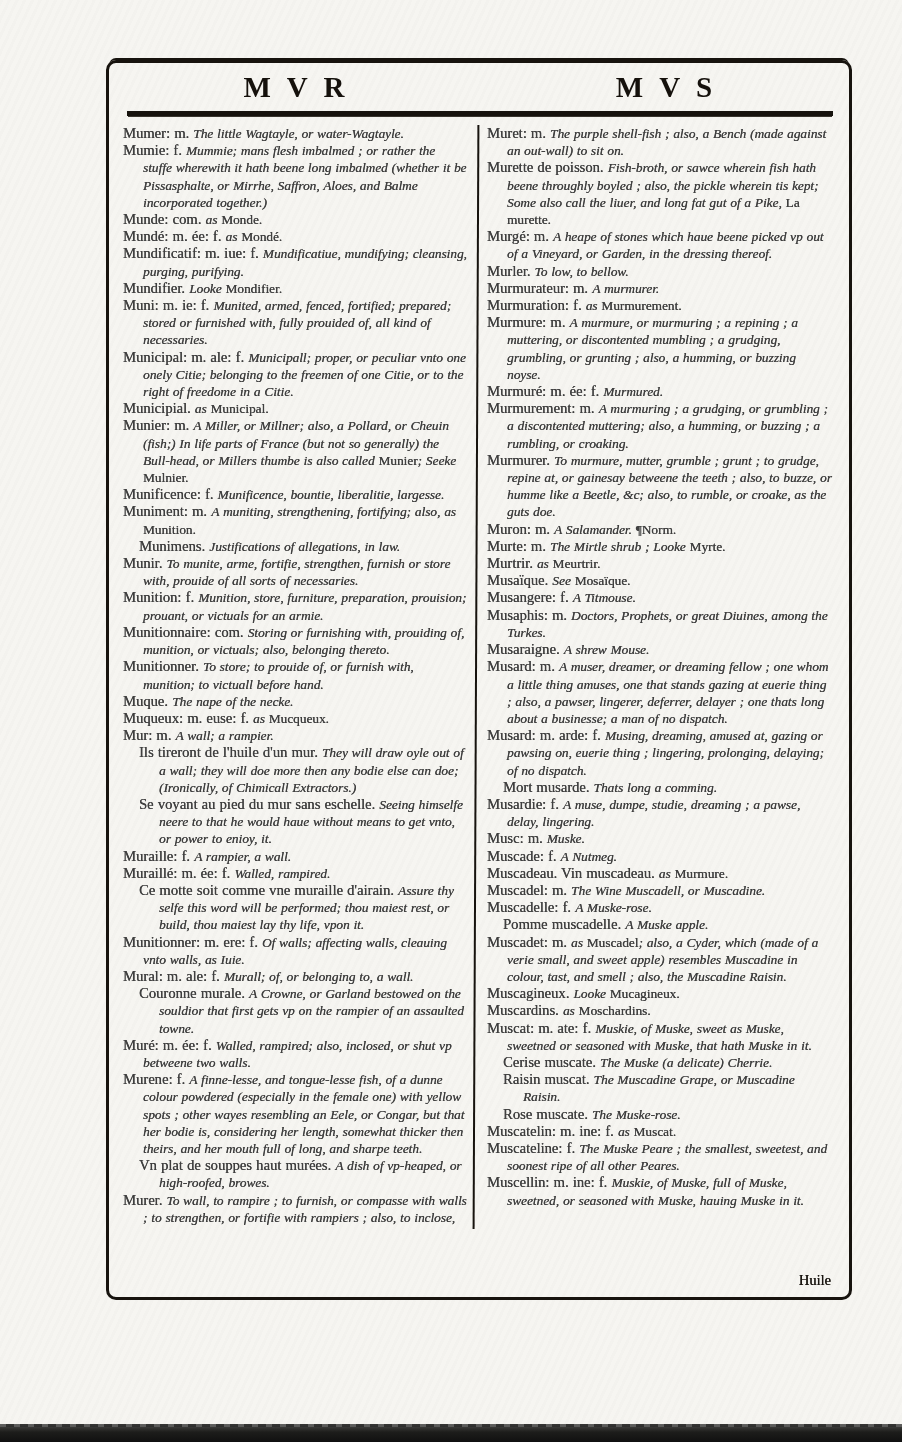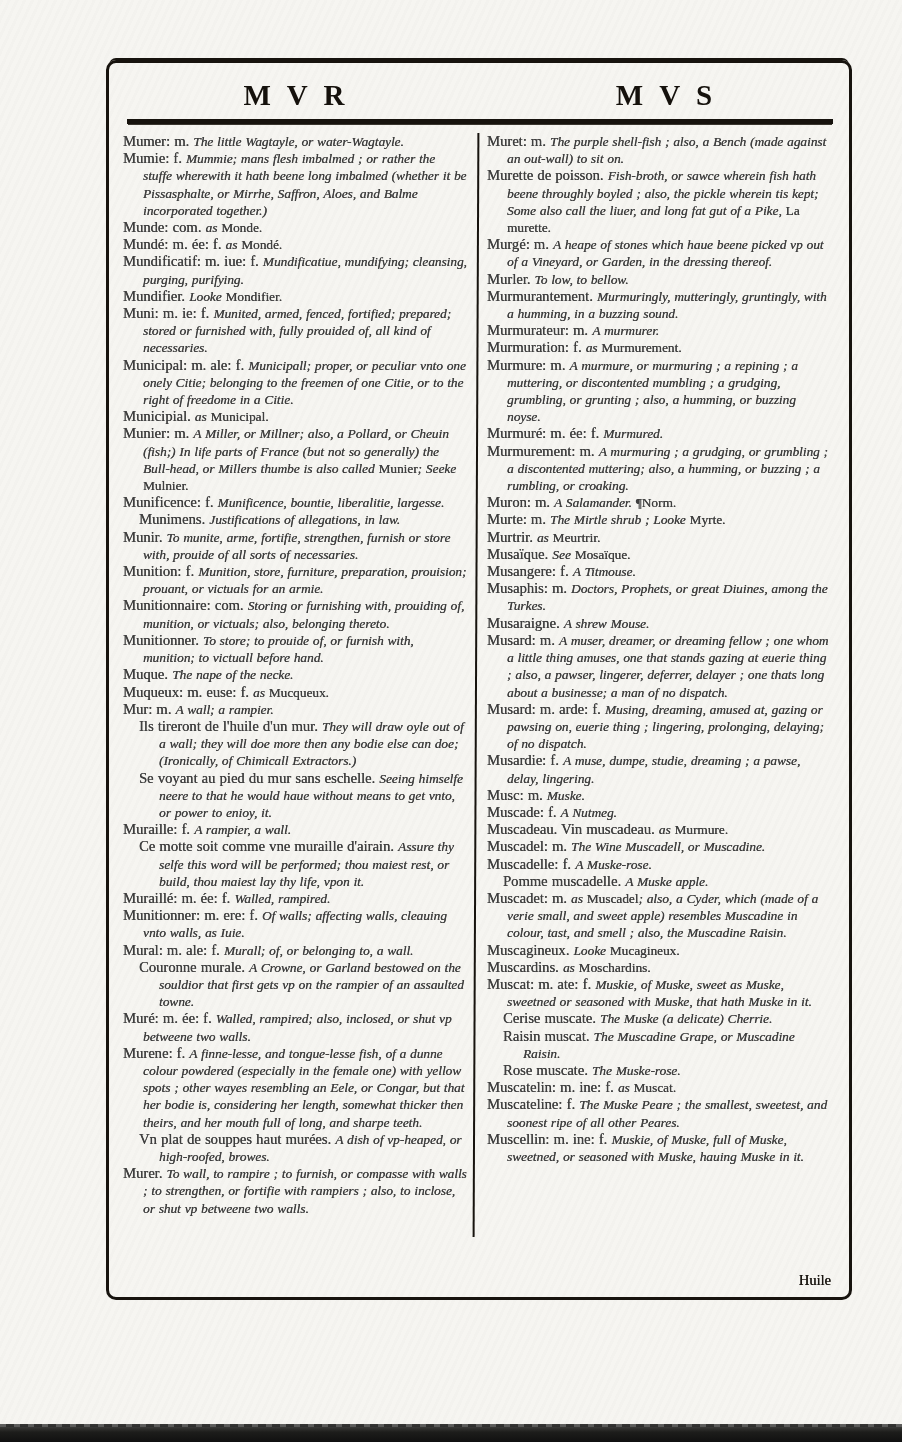--- a/index.html
+++ b/index.html
@@ -21,21 +21,21 @@
     left:106px;top:60px;
     width:746px;height:1240px;
     border:3px solid #17130e;
     border-radius:10px;
     box-shadow:0 -5px 0 -3px #17130e;
     background:transparent;
     box-sizing:border-box;
   }
   .headers{
     display:flex;
-    padding-top:16px;
+    padding-top:8px;
   }
   .col-header{
     flex:1;
     text-align:center;
     font-size:29px;
     font-weight:bold;
     letter-spacing:0.55em;
     color:#15110c;
     text-indent:0.55em; 
   }
@@ -114,62 +114,64 @@
         <div class="entry"><span class="seg-r">Mumie: f. </span><span class="seg-i">Mummie; mans flesh imbalmed ; or rather the stuffe wherewith it hath beene long imbalmed (whether it be Pissasphalte, or Mirrhe, Saffron, Aloes, and Balme incorporated together.)</span></div>
         <div class="entry"><span class="seg-r">Munde: com. </span><span class="seg-i">as </span><span class="seg-r">Monde.</span></div>
         <div class="entry"><span class="seg-r">Mundé: m. ée: f. </span><span class="seg-i">as </span><span class="seg-r">Mondé.</span></div>
         <div class="entry"><span class="seg-r">Mundificatif: m. iue: f. </span><span class="seg-i">Mundificatiue, mundifying; cleansing, purging, purifying.</span></div>
         <div class="entry"><span class="seg-r">Mundifier. </span><span class="seg-i">Looke </span><span class="seg-r">Mondifier.</span></div>
         <div class="entry"><span class="seg-r">Muni: m. ie: f. </span><span class="seg-i">Munited, armed, fenced, fortified; prepared; stored or furnished with, fully prouided of, all kind of necessaries.</span></div>
         <div class="entry"><span class="seg-r">Municipal: m. ale: f. </span><span class="seg-i">Municipall; proper, or peculiar vnto one onely Citie; belonging to the freemen of one Citie, or to the right of freedome in a Citie.</span></div>
         <div class="entry"><span class="seg-r">Municipial. </span><span class="seg-i">as </span><span class="seg-r">Municipal.</span></div>
         <div class="entry"><span class="seg-r">Munier: m. </span><span class="seg-i">A Miller, or Millner; also, a Pollard, or Cheuin (fish;) In life parts of France (but not so generally) the Bull-head, or Millers thumbe is also called </span><span class="seg-r">Munier</span><span class="seg-i">; Seeke </span><span class="seg-r">Mulnier.</span></div>
         <div class="entry"><span class="seg-r">Munificence: f. </span><span class="seg-i">Munificence, bountie, liberalitie, largesse.</span></div>
+        <div class="entry"><span class="seg-r">Muniment: m. </span><span class="seg-i">A muniting, strengthening, fortifying; also, as </span><span class="seg-r">Munition.</span></div>
         <div class="entry sub"><span class="seg-r">Munimens. </span><span class="seg-i">Justifications of allegations, in law.</span></div>
         <div class="entry"><span class="seg-r">Munir. </span><span class="seg-i">To munite, arme, fortifie, strengthen, furnish or store with, prouide of all sorts of necessaries.</span></div>
         <div class="entry"><span class="seg-r">Munition: f. </span><span class="seg-i">Munition, store, furniture, preparation, prouision; prouant, or victuals for an armie.</span></div>
         <div class="entry"><span class="seg-r">Munitionnaire: com. </span><span class="seg-i">Storing or furnishing with, prouiding of, munition, or victuals; also, belonging thereto.</span></div>
         <div class="entry"><span class="seg-r">Munitionner. </span><span class="seg-i">To store; to prouide of, or furnish with, munition; to victuall before hand.</span></div>
         <div class="entry"><span class="seg-r">Muque. </span><span class="seg-i">The nape of the necke.</span></div>
         <div class="entry"><span class="seg-r">Muqueux: m. euse: f. </span><span class="seg-i">as </span><span class="seg-r">Mucqueux.</span></div>
         <div class="entry"><span class="seg-r">Mur: m. </span><span class="seg-i">A wall; a rampier.</span></div>
         <div class="entry sub"><span class="seg-r">Ils tireront de l'huile d'un mur. </span><span class="seg-i">They will draw oyle out of a wall; they will doe more then any bodie else can doe; (Ironically, of Chimicall Extractors.)</span></div>
         <div class="entry sub"><span class="seg-r">Se voyant au pied du mur sans eschelle. </span><span class="seg-i">Seeing himselfe neere to that he would haue without means to get vnto, or power to enioy, it.</span></div>
         <div class="entry"><span class="seg-r">Muraille: f. </span><span class="seg-i">A rampier, a wall.</span></div>
+        <div class="entry"><span class="seg-r">Muraillé: m. ée: f. </span><span class="seg-i">Walled, rampired.</span></div>
         <div class="entry sub"><span class="seg-r">Ce motte soit comme vne muraille d'airain. </span><span class="seg-i">Assure thy selfe this word will be performed; thou maiest rest, or build, thou maiest lay thy life, vpon it.</span></div>
-        <div class="entry"><span class="seg-r">Muraillé: m. ée: f. </span><span class="seg-i">Walled, rampired.</span></div>
         <div class="entry"><span class="seg-r">Munitionner: m. ere: f. </span><span class="seg-i">Of walls; affecting walls, cleauing vnto walls, as Iuie.</span></div>
         <div class="entry"><span class="seg-r">Mural: m. ale: f. </span><span class="seg-i">Murall; of, or belonging to, a wall.</span></div>
         <div class="entry sub"><span class="seg-r">Couronne murale. </span><span class="seg-i">A Crowne, or Garland bestowed on the souldior that first gets vp on the rampier of an assaulted towne.</span></div>
         <div class="entry"><span class="seg-r">Muré: m. ée: f. </span><span class="seg-i">Walled, rampired; also, inclosed, or shut vp betweene two walls.</span></div>
         <div class="entry"><span class="seg-r">Murene: f. </span><span class="seg-i">A finne-lesse, and tongue-lesse fish, of a dunne colour powdered (especially in the female one) with yellow spots ; other wayes resembling an Eele, or Congar, but that her bodie is, considering her length, somewhat thicker then theirs, and her mouth full of long, and sharpe teeth.</span></div>
         <div class="entry sub"><span class="seg-r">Vn plat de souppes haut murées. </span><span class="seg-i">A dish of vp-heaped, or high-roofed, browes.</span></div>
         <div class="entry"><span class="seg-r">Murer. </span><span class="seg-i">To wall, to rampire ; to furnish, or compasse with walls ; to strengthen, or fortifie with rampiers ; also, to inclose, or shut vp betweene two walls.</span></div>
       </div>
     <div class="column-divider"></div>
     <div class="col col-right" id="col-right">
         <div class="entry"><span class="seg-r">Muret: m. </span><span class="seg-i">The purple shell-fish ; also, a Bench (made against an out-wall) to sit on.</span></div>
         <div class="entry"><span class="seg-r">Murette de poisson. </span><span class="seg-i">Fish-broth, or sawce wherein fish hath beene throughly boyled ; also, the pickle wherein tis kept; Some also call the liuer, and long fat gut of a Pike, </span><span class="seg-r">La murette.</span></div>
         <div class="entry"><span class="seg-r">Murgé: m. </span><span class="seg-i">A heape of stones which haue beene picked vp out of a Vineyard, or Garden, in the dressing thereof.</span></div>
         <div class="entry"><span class="seg-r">Murler. </span><span class="seg-i">To low, to bellow.</span></div>
-        <div class="entry"><span class="seg-r">Murmurantement. </span><span class="seg-i">Murmuringly, mutteringly, gruntingly, with a humming, in a buzzing sound.</span></div>
         <div class="entry"><span class="seg-r">Murmurateur: m. </span><span class="seg-i">A murmurer.</span></div>
         <div class="entry"><span class="seg-r">Murmuration: f. </span><span class="seg-i">as </span><span class="seg-r">Murmurement.</span></div>
         <div class="entry"><span class="seg-r">Murmure: m. </span><span class="seg-i">A murmure, or murmuring ; a repining ; a muttering, or discontented mumbling ; a grudging, grumbling, or grunting ; also, a humming, or buzzing noyse.</span></div>
         <div class="entry"><span class="seg-r">Murmuré: m. ée: f. </span><span class="seg-i">Murmured.</span></div>
         <div class="entry"><span class="seg-r">Murmurement: m. </span><span class="seg-i">A murmuring ; a grudging, or grumbling ; a discontented muttering; also, a humming, or buzzing ; a rumbling, or croaking.</span></div>
+        <div class="entry"><span class="seg-r">Murmurer. </span><span class="seg-i">To murmure, mutter, grumble ; grunt ; to grudge, repine at, or gainesay betweene the teeth ; also, to buzze, or humme like a Beetle, &amp;c; also, to rumble, or croake, as the guts doe.</span></div>
         <div class="entry"><span class="seg-r">Muron: m. </span><span class="seg-i">A Salamander. </span><span class="seg-r">¶Norm.</span></div>
         <div class="entry"><span class="seg-r">Murte: m. </span><span class="seg-i">The Mirtle shrub ; Looke </span><span class="seg-r">Myrte.</span></div>
         <div class="entry"><span class="seg-r">Murtrir. </span><span class="seg-i">as </span><span class="seg-r">Meurtrir.</span></div>
         <div class="entry"><span class="seg-r">Musaïque. </span><span class="seg-i">See </span><span class="seg-r">Mosaïque.</span></div>
         <div class="entry"><span class="seg-r">Musangere: f. </span><span class="seg-i">A Titmouse.</span></div>
         <div class="entry"><span class="seg-r">Musaphis: m. </span><span class="seg-i">Doctors, Prophets, or great Diuines, among the Turkes.</span></div>
         <div class="entry"><span class="seg-r">Musaraigne. </span><span class="seg-i">A shrew Mouse.</span></div>
         <div class="entry"><span class="seg-r">Musard: m. </span><span class="seg-i">A muser, dreamer, or dreaming fellow ; one whom a little thing amuses, one that stands gazing at euerie thing ; also, a pawser, lingerer, deferrer, delayer ; one thats long about a businesse; a man of no dispatch.</span></div>
         <div class="entry"><span class="seg-r">Musard: m. arde: f. </span><span class="seg-i">Musing, dreaming, amused at, gazing or pawsing on, euerie thing ; lingering, prolonging, delaying; of no dispatch.</span></div>
+        <div class="entry sub"><span class="seg-r">Mort musarde. </span><span class="seg-i">Thats long a comming.</span></div>
         <div class="entry"><span class="seg-r">Musardie: f. </span><span class="seg-i">A muse, dumpe, studie, dreaming ; a pawse, delay, lingering.</span></div>
         <div class="entry"><span class="seg-r">Musc: m. </span><span class="seg-i">Muske.</span></div>
         <div class="entry"><span class="seg-r">Muscade: f. </span><span class="seg-i">A Nutmeg.</span></div>
         <div class="entry"><span class="seg-r">Muscadeau. Vin muscadeau. </span><span class="seg-i">as </span><span class="seg-r">Murmure.</span></div>
         <div class="entry"><span class="seg-r">Muscadel: m. </span><span class="seg-i">The Wine Muscadell, or Muscadine.</span></div>
         <div class="entry"><span class="seg-r">Muscadelle: f. </span><span class="seg-i">A Muske-rose.</span></div>
         <div class="entry sub"><span class="seg-r">Pomme muscadelle. </span><span class="seg-i">A Muske apple.</span></div>
         <div class="entry"><span class="seg-r">Muscadet: m. </span><span class="seg-i">as </span><span class="seg-r">Muscadel</span><span class="seg-i">; also, a Cyder, which (made of a verie small, and sweet apple) resembles Muscadine in colour, tast, and smell ; also, the Muscadine Raisin.</span></div>
         <div class="entry"><span class="seg-r">Muscagineux. </span><span class="seg-i">Looke </span><span class="seg-r">Mucagineux.</span></div>
         <div class="entry"><span class="seg-r">Muscardins. </span><span class="seg-i">as </span><span class="seg-r">Moschardins.</span></div>

